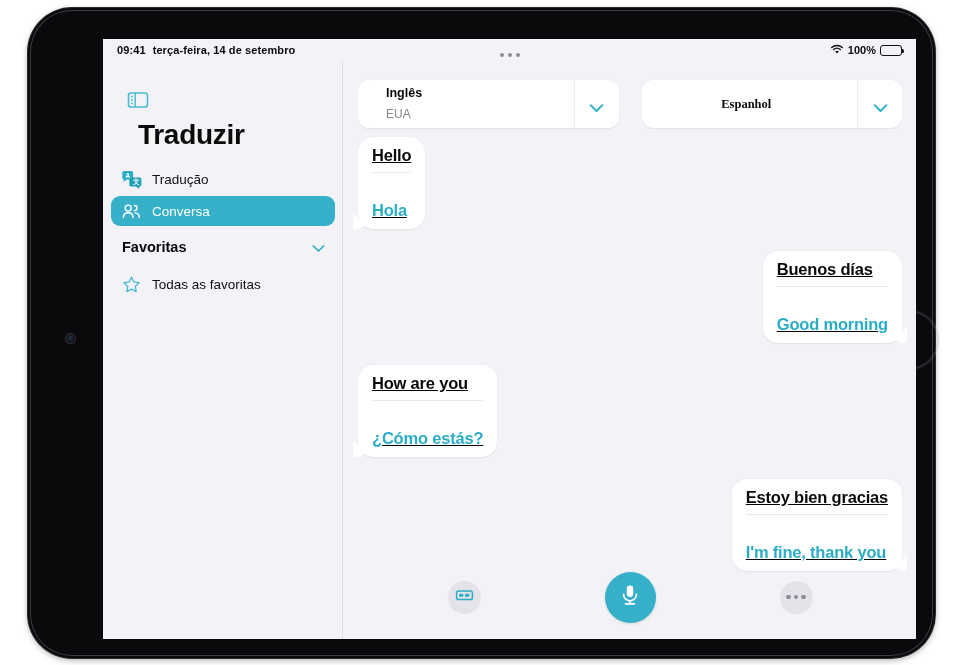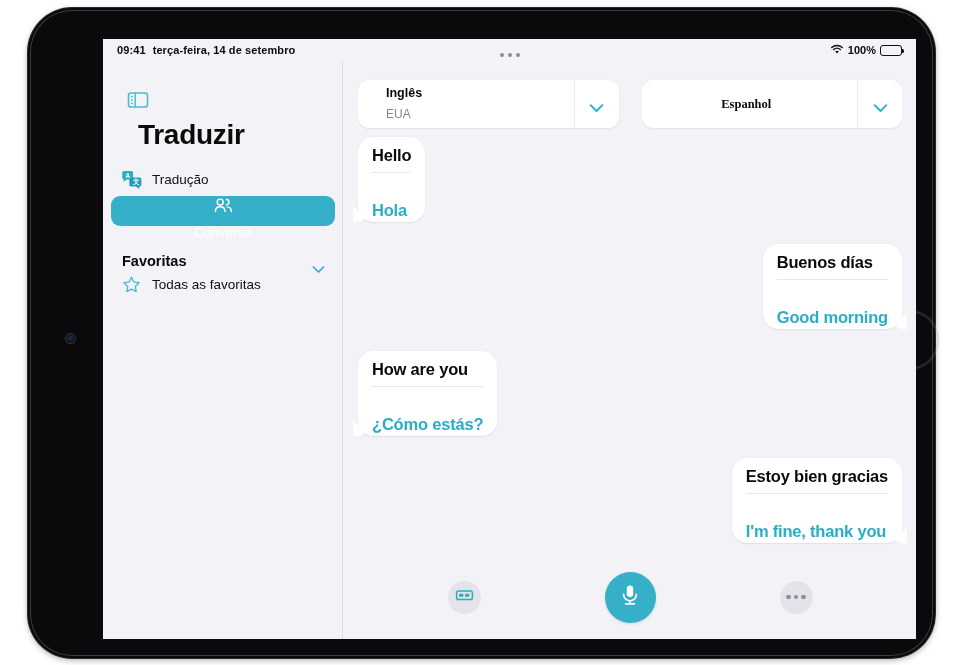--- a/index.html
+++ b/index.html
@@ -157,27 +157,27 @@
     border-radius: 9px;
     box-sizing: border-box;
     cursor: pointer;
     margin-bottom: 2px;
   }
   .side-row .side-label {
     font-size: 13.5px;
     color: #111;
     letter-spacing: 0;
   }
-  .side-row.selected { background: #35b0c8; flex-direction: column; }
+  .side-row.selected { background: #35b0c8; }
   .side-row.selected .side-label { color: #ffffff; }
   .side-icon { width: 21px; height: 19px; flex: none; display: block; }
 
   .side-section {
     display: flex;
-    align-items: flex-end;
+    align-items: flex-start;
     justify-content: space-between;
     height: 30px;
     margin-top: 13px;
     padding: 0 10px 0 11px;
     box-sizing: border-box;
     cursor: pointer;
     gap: 28px;
   }
   .side-section-label {
     font-size: 14.5px;
@@ -255,23 +255,24 @@
     box-sizing: border-box;
   }
   .bubble-row { display: flex; margin-bottom: 18px; }
   .bubble-row.left { justify-content: flex-start; }
   .bubble-row.right { justify-content: flex-end; }
 
   .bubble {
     position: relative;
     background: #ffffff;
     border-radius: 15px;
-    padding: 9px 14px 2px 14px;
+    padding: 9px 14px 9px 14px;
     max-width: 330px;
     box-shadow: 0 .5px 1.6px rgba(0,0,0,.08);
+    text-decoration: underline;
   }
   .bubble .src {
     font-size: 16.5px;
     font-weight: bold;
     color: #0a0a0a;
     letter-spacing: -.2px;
     white-space: nowrap;
   }
   .bubble .divider {
     height: 1px;

